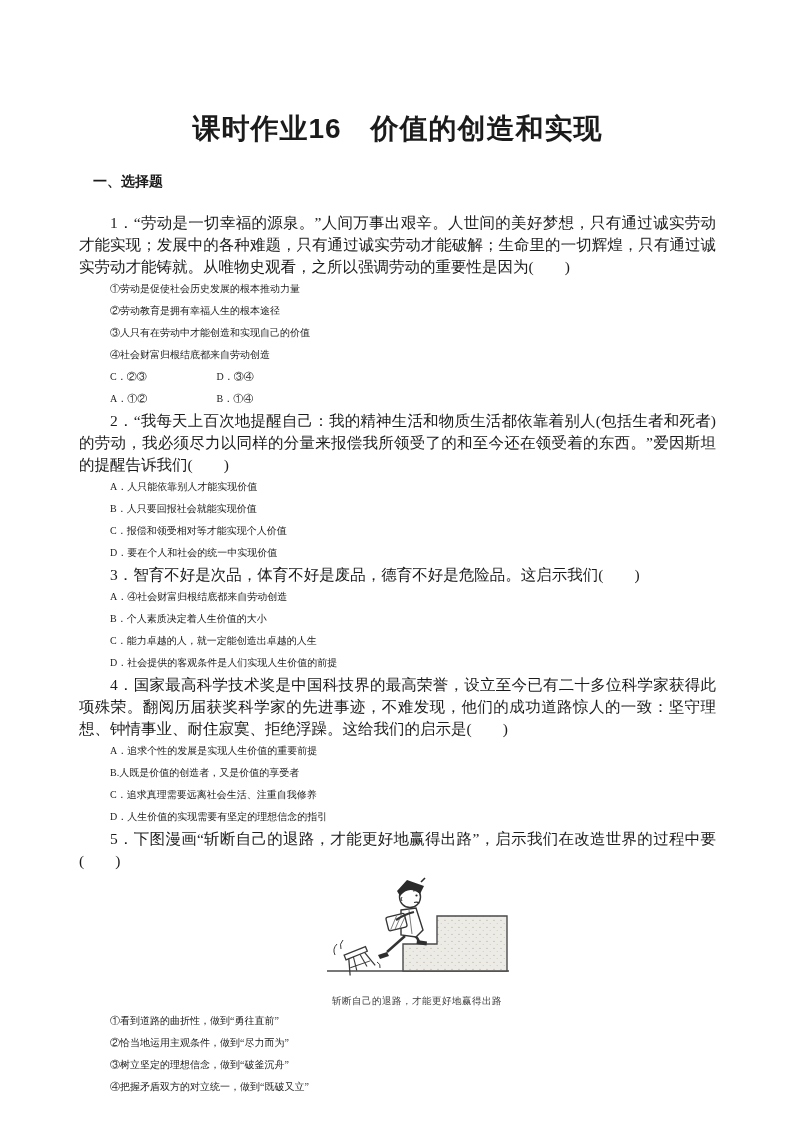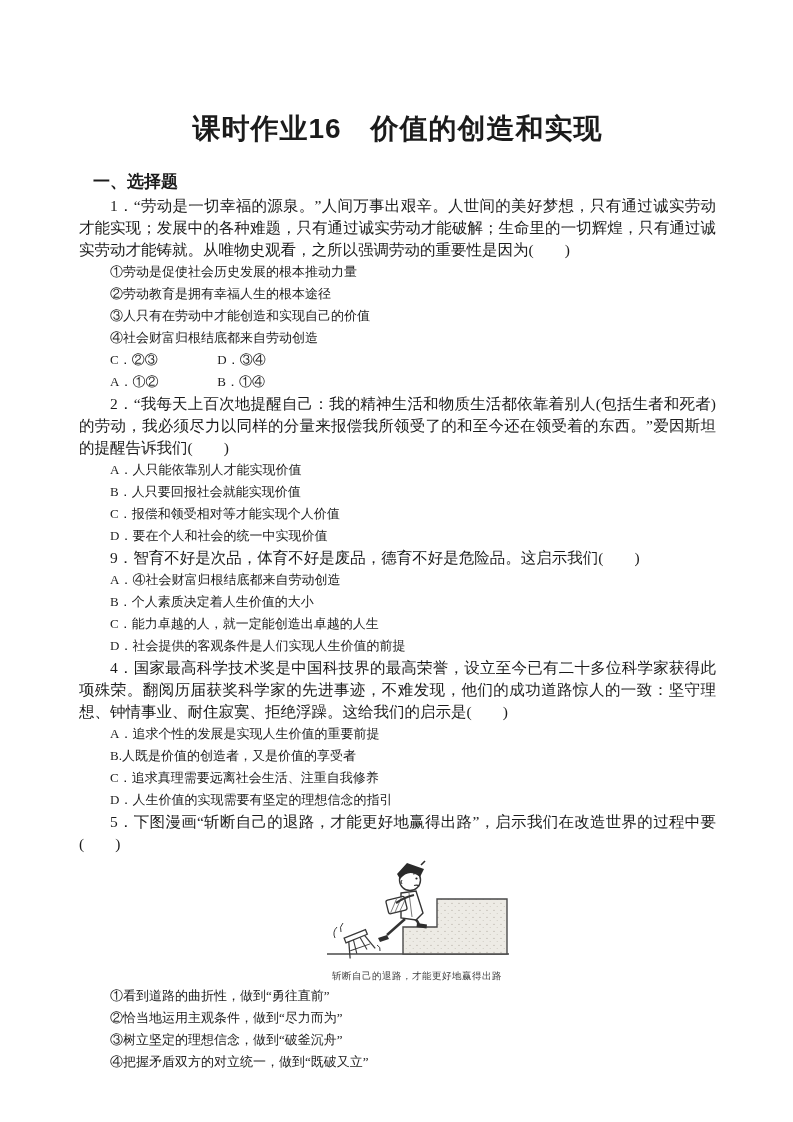--- a/index.html
+++ b/index.html
@@ -19,52 +19,52 @@
     font-family:"Liberation Sans","DejaVu Sans",sans-serif;
     font-size:28px;
     font-weight:bold;
     text-align:center;
     margin:0 0 22px 0;
     letter-spacing:1px;
   }
   .section-heading {
     font-family:Liberation Serif, serif;
     font-weight:bold;
-    font-size:17px;
+    font-size:14px;
     line-height:24px;
     text-indent:14px;
-    margin-bottom:1px;
+    margin-bottom:18px;
   }
   .stem {
     margin:0;
     font-size:15.5px;
     line-height:22px;
     text-indent:31px;
     text-align:justify;
   }
   .line {
-    font-size:13px;
+    font-size:10px;
     line-height:22px;
     padding-left:31px;
   }
   .optrow .cell-a { display:inline-block; width:104px; }
   figure.cartoon {
     margin:4px 0 2px 238px;
     width:200px;
     padding:0;
     text-align:center;
   }
   figure.cartoon svg { display:block; }
   figcaption {
     font-size:9.5px;
     color:#3d3d3d;
     letter-spacing:0.5px;
     white-space:nowrap;
     filter:blur(0.4px);
-    margin-top:7px;
+    margin-top:15px;
   }
 </style>
 </head>
 <body>
 
 <div class="page">
 
   <h1 class="title">课时作业16　价值的创造和实现</h1>
 
   <div class="section-heading">一、选择题</div>
@@ -87,21 +87,21 @@
 
   <div>
     <p class="stem">2．“我每天上百次地提醒自己：我的精神生活和物质生活都依靠着别人(包括生者和死者)的劳动，我必须尽力以同样的分量来报偿我所领受了的和至今还在领受着的东西。”爱因斯坦的提醒告诉我们(　　)</p>
     <div class="line">A．人只能依靠别人才能实现价值</div>
     <div class="line">B．人只要回报社会就能实现价值</div>
     <div class="line">C．报偿和领受相对等才能实现个人价值</div>
     <div class="line">D．要在个人和社会的统一中实现价值</div>
   </div>
 
   <div>
-    <p class="stem">9．智育不好是次品，体育不好是废品，德育不好是危险品。这启示我们(　　)</p>
+    <p class="stem">3．智育不好是次品，体育不好是废品，德育不好是危险品。这启示我们(　　)</p>
     <div class="line">A．④社会财富归根结底都来自劳动创造</div>
     <div class="line">B．个人素质决定着人生价值的大小</div>
     <div class="line">C．能力卓越的人，就一定能创造出卓越的人生</div>
     <div class="line">D．社会提供的客观条件是人们实现人生价值的前提</div>
   </div>
 
   <div>
     <p class="stem">4．国家最高科学技术奖是中国科技界的最高荣誉，设立至今已有二十多位科学家获得此项殊荣。翻阅历届获奖科学家的先进事迹，不难发现，他们的成功道路惊人的一致：坚守理想、钟情事业、耐住寂寞、拒绝浮躁。这给我们的启示是(　　)</p>
     <div class="line">A．追求个性的发展是实现人生价值的重要前提</div>
     <div class="line">B.人既是价值的创造者，又是价值的享受者</div>

